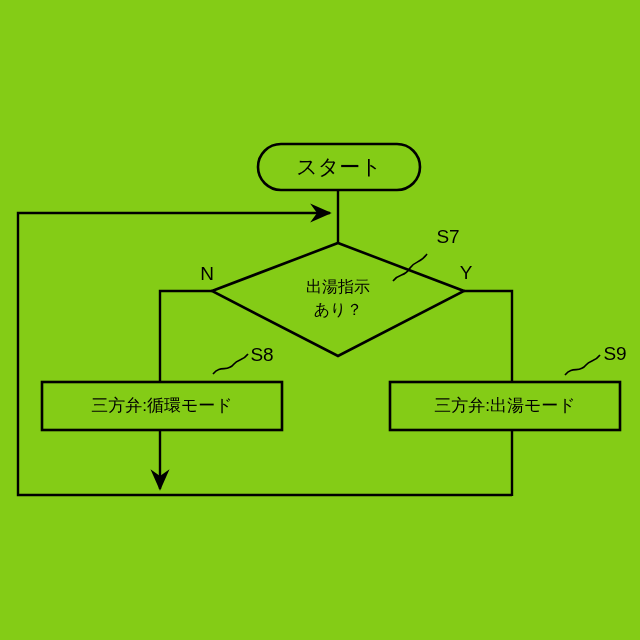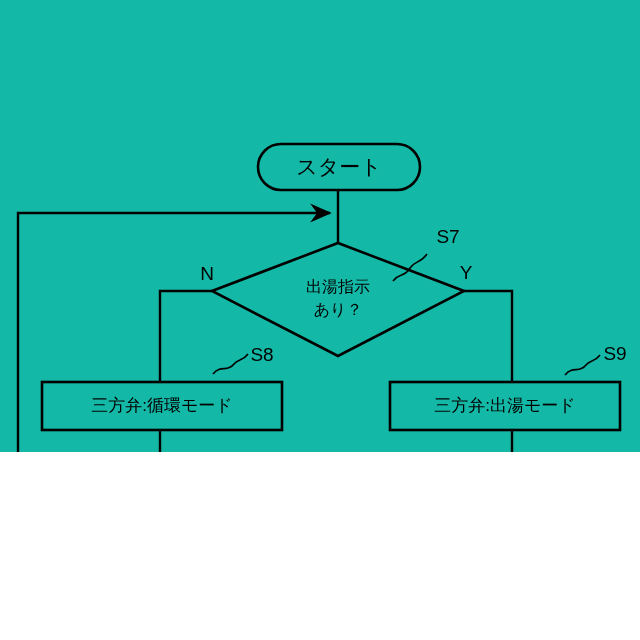--- a/index.html
+++ b/index.html
@@ -3,22 +3,22 @@
 <meta charset="utf-8">
 <style>
   html, body {
     margin: 0;
     padding: 0;
     background: #ffffff;
   }
   #page {
     position: relative;
     width: 640px;
-    height: 452px;
-    background: #14b8a6;
+    height: 640px;
+    background: #84cc16;
     font-family: "Liberation Sans", sans-serif;
     overflow: hidden;
   }
   #flow-svg {
     position: absolute;
     left: 0;
     top: 0;
     width: 640px;
     height: 640px;
   }

